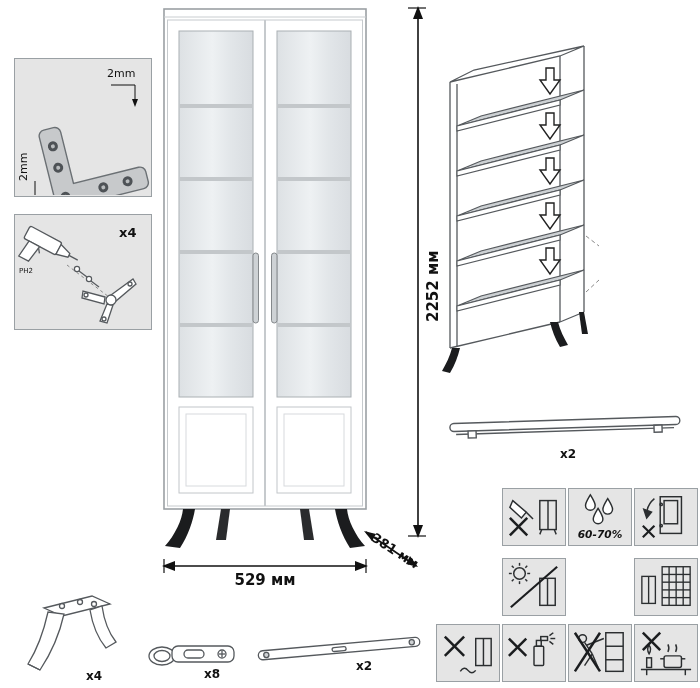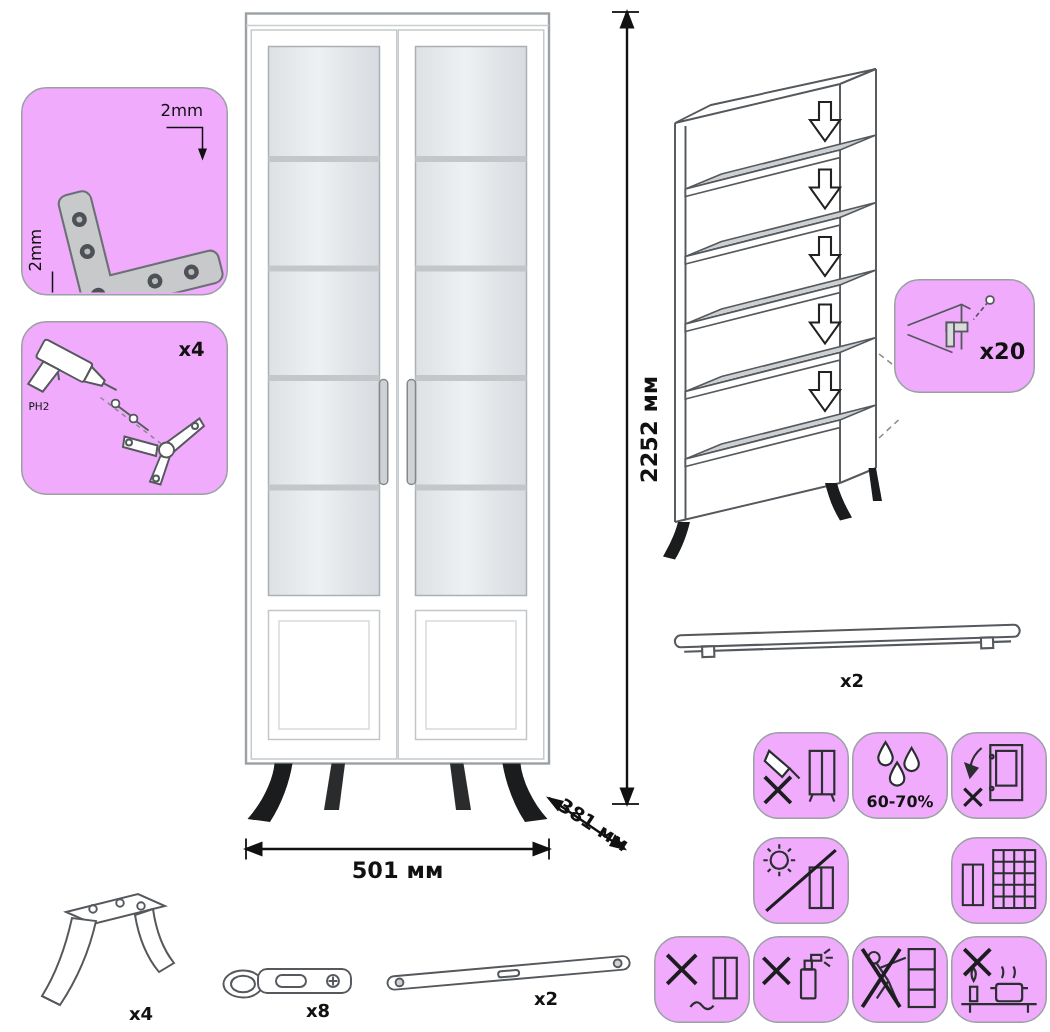--- a/index.html
+++ b/index.html
@@ -1,20 +1,20 @@
 <!DOCTYPE html>
 <html><head>
 <meta charset="utf-8">
 <style>
   html,body{margin:0;padding:0;background:#fff;}
   .sheet{position:relative;width:700px;height:688px;background:#ffffff;overflow:hidden;
          font-family:"DejaVu Sans",sans-serif;color:#111;}
   .abs{position:absolute;}
-  .panel{position:absolute;border:1.6px solid #9aa0a4;border-radius:17px;background:#f0abfc;box-sizing:border-box;}
-  .icon-box{width:64px;height:58px;}
+  .panel{position:absolute;border:1.6px solid #9aa0a4;border-radius:0;background:#e5e5e5;box-sizing:border-box;}
+  .icon-box{width:64px;height:58px;font-style:italic;}
   .icon-box svg{display:block;width:100%;height:100%;}
   .dim{position:absolute;color:#111;font-weight:bold;white-space:nowrap;}
   svg text{font-family:"DejaVu Sans",sans-serif;}
   .count{fill:#111;font-weight:bold;}
 </style>
 </head>
 <body>
 
 <div class="sheet">
 
@@ -71,21 +71,21 @@
   </svg>
   <div class="dim" style="left:424px;top:322px;transform:rotate(-90deg);transform-origin:0 0;font-size:15px">2252 мм</div>
 
   <svg class="abs" style="left:156px;top:558px" width="218" height="16" viewBox="0 0 218 16">
     <line x1="8" y1="8" x2="210" y2="8" stroke="#111" stroke-width="1.6"></line>
     <polygon points="6,8 19,3 19,13" fill="#111"></polygon>
     <polygon points="212,8 199,3 199,13" fill="#111"></polygon>
     <line x1="8" y1="1" x2="8" y2="15" stroke="#111" stroke-width="1.2"></line>
     <line x1="210" y1="1" x2="210" y2="15" stroke="#111" stroke-width="1.2"></line>
   </svg>
-  <div class="dim" style="left:156px;top:571px;width:218px;text-align:center;font-size:15px">501 мм</div>
+  <div class="dim" style="left:156px;top:571px;width:218px;text-align:center;font-size:15px">529 мм</div>
 
   <svg class="abs" style="left:358px;top:524px" width="66" height="52" viewBox="0 0 66 52">
     <line x1="8" y1="8" x2="58" y2="42" stroke="#111" stroke-width="1.6"></line>
     <polygon points="6,7 14,17 18,10" fill="#111"></polygon>
     <polygon points="60,43 48,40 52,32" fill="#111"></polygon>
   </svg>
   <div class="dim" style="left:377px;top:530px;transform:rotate(33deg);transform-origin:0 0;font-size:13px">381 мм</div>
 
   <div class="panel" style="left:14px;top:58px;width:138px;height:139px">
     <svg width="135" height="136" viewBox="0 0 135 136">
@@ -176,34 +176,20 @@
     </g>
     <g fill="#1b1c1e">
       <path d="M12,308 C10,316 6,324 2,331 L10,333 C15,325 18,316 20,308 Z"></path>
       <path d="M118,282 C120,290 124,298 128,305 L120,307 C115,299 112,290 110,282 Z"></path>
       <path d="M144,272 L148,294 L142,294 L139,272 Z"></path>
     </g>
     <line x1="146" y1="196" x2="159" y2="206" stroke="#888" stroke-width="1" stroke-dasharray="4 3"></line>
     <line x1="146" y1="252" x2="159" y2="240" stroke="#888" stroke-width="1" stroke-dasharray="4 3"></line>
   </svg>
 
-  <div class="panel" style="left:596px;top:186px;width:94px;height:76px">
-    <svg width="91" height="73" viewBox="0 0 91 73">
-      <g stroke="#55595d" stroke-width="1.2" fill="none">
-        <polyline points="8,30 44,16 50,19"></polyline>
-        <line x1="44" y1="16" x2="44" y2="46"></line>
-        <polyline points="8,36 38,48"></polyline>
-        <rect x="34" y="28" width="14" height="6" fill="#d9dbdd"></rect>
-        <rect x="34" y="28" width="5" height="16" fill="#d9dbdd"></rect>
-        <line x1="62" y1="14" x2="52" y2="26" stroke-dasharray="3 2"></line>
-        <circle cx="63" cy="13" r="2.6" fill="#fff"></circle>
-      </g>
-      <text x="56" y="52" font-size="15" class="count">x20</text>
-    </svg>
-  </div>
 
   <svg class="abs" style="left:440px;top:404px" width="252" height="62" viewBox="0 0 252 62">
     <g transform="rotate(-1.8 126 24)" stroke="#55595d" stroke-width="1.4" fill="#fff">
       <rect x="10" y="16" width="230" height="8" rx="4"></rect>
       <line x1="16" y1="27" x2="234" y2="27"></line>
       <rect x="28" y="24" width="8" height="7"></rect>
       <rect x="214" y="24" width="8" height="7"></rect>
     </g>
     <text x="120" y="54" font-size="12" class="count">x2</text>
   </svg>

